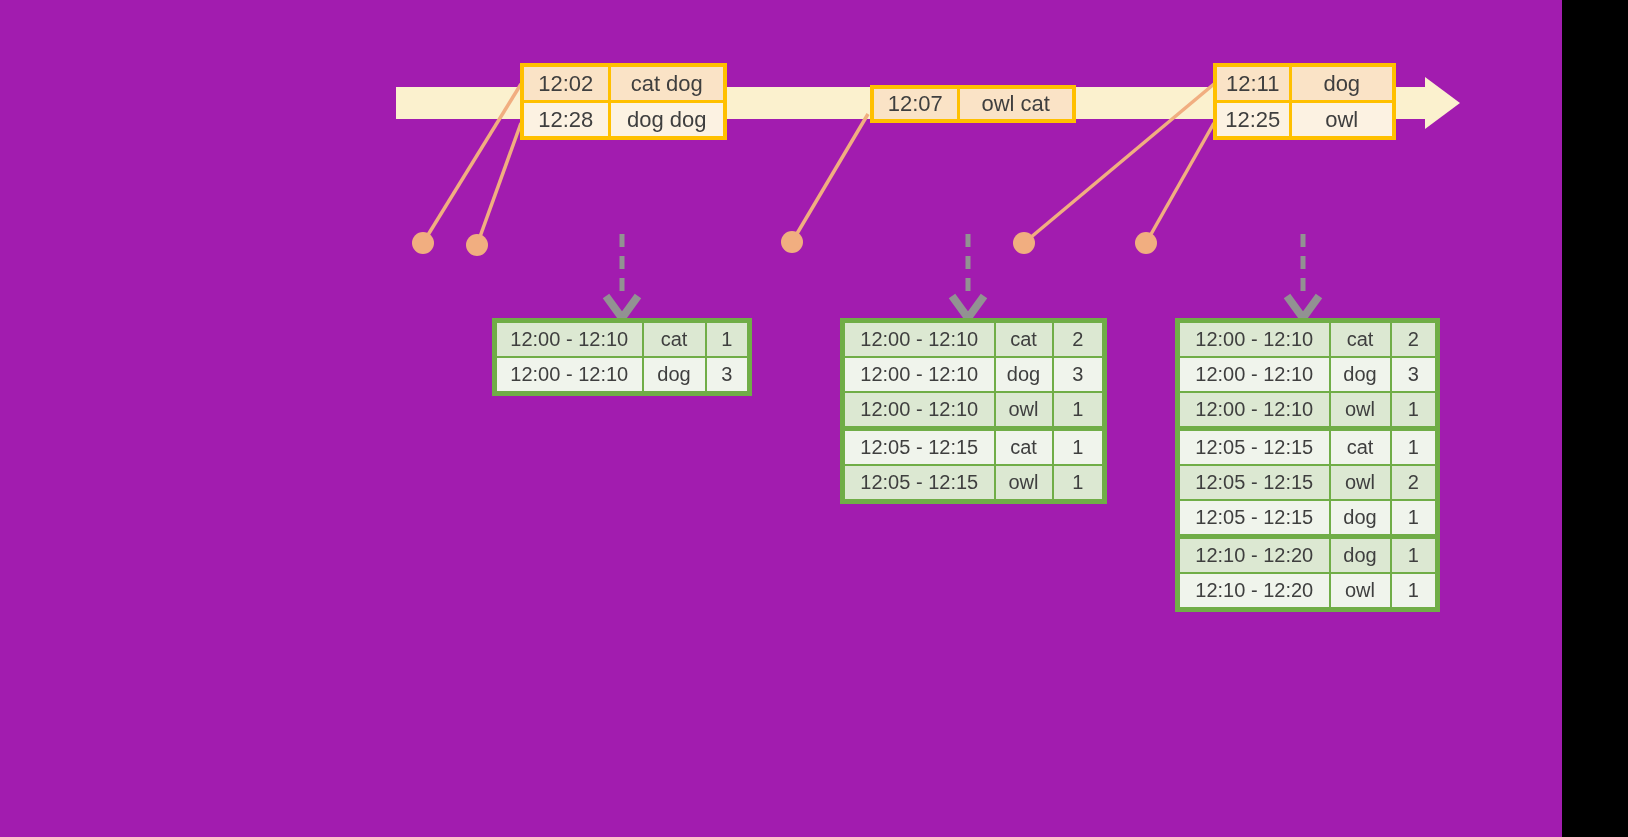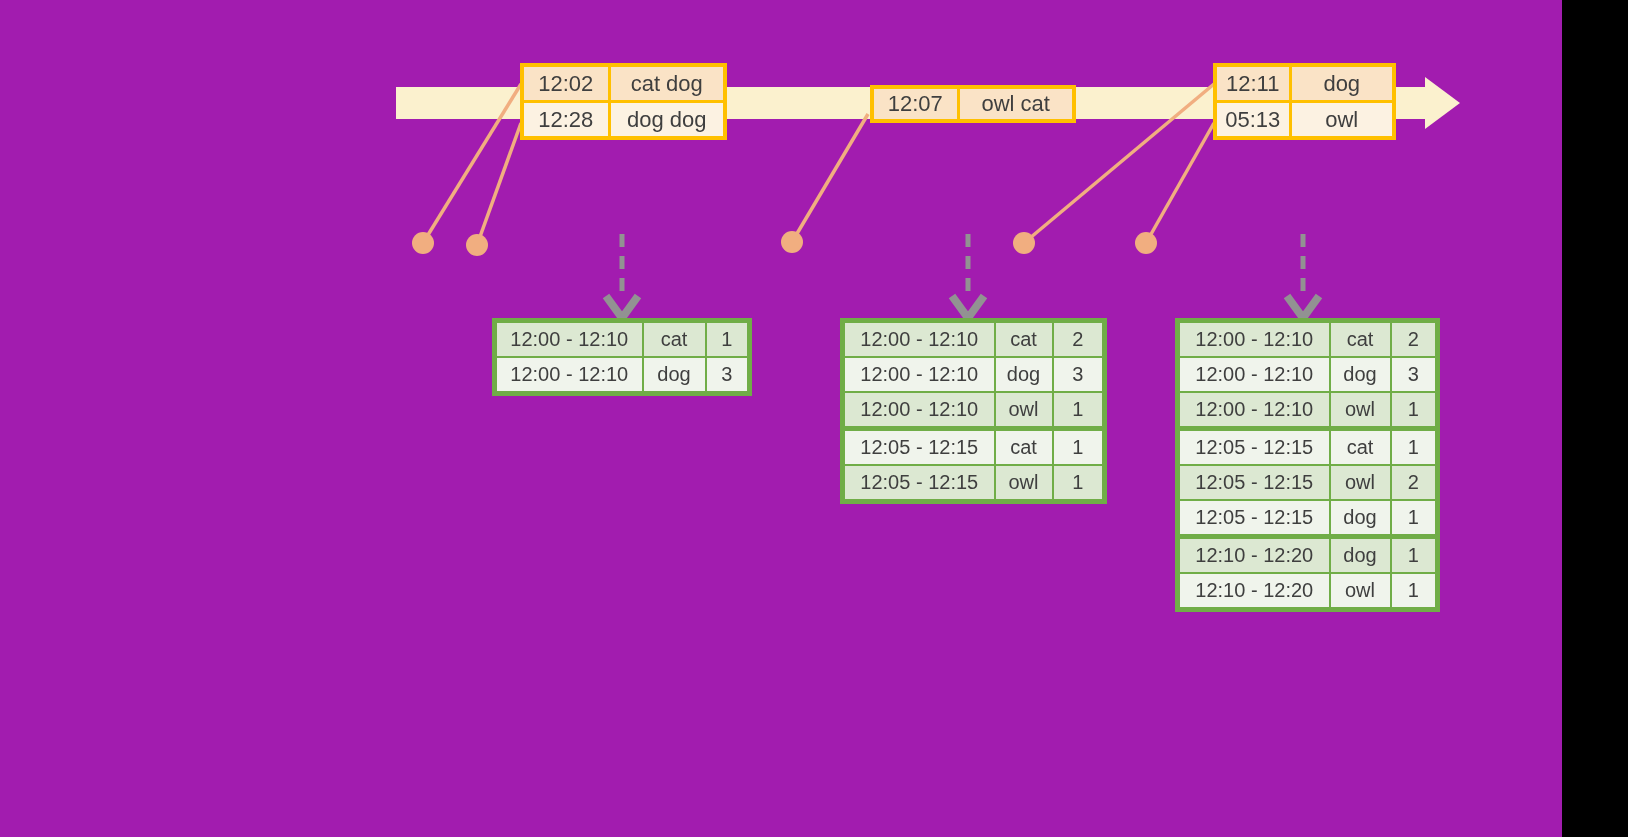--- a/index.html
+++ b/index.html
@@ -109,21 +109,21 @@
     <colgroup>
         <col style="width:75px">
         <col style="width:104px">
       </colgroup>
     <tbody>
         <tr>
         <td>12:11</td>
         <td>dog</td>
       </tr>
         <tr>
-        <td>05:13</td>
+        <td>12:25</td>
         <td>owl</td>
       </tr>
       </tbody>
   </table>
 
   <table class="rtable" style="left:492px;top:318px;width:255px;">
     <colgroup>
         <col style="width:148px">
         <col style="width:63px">
         <col style="width:44px">

